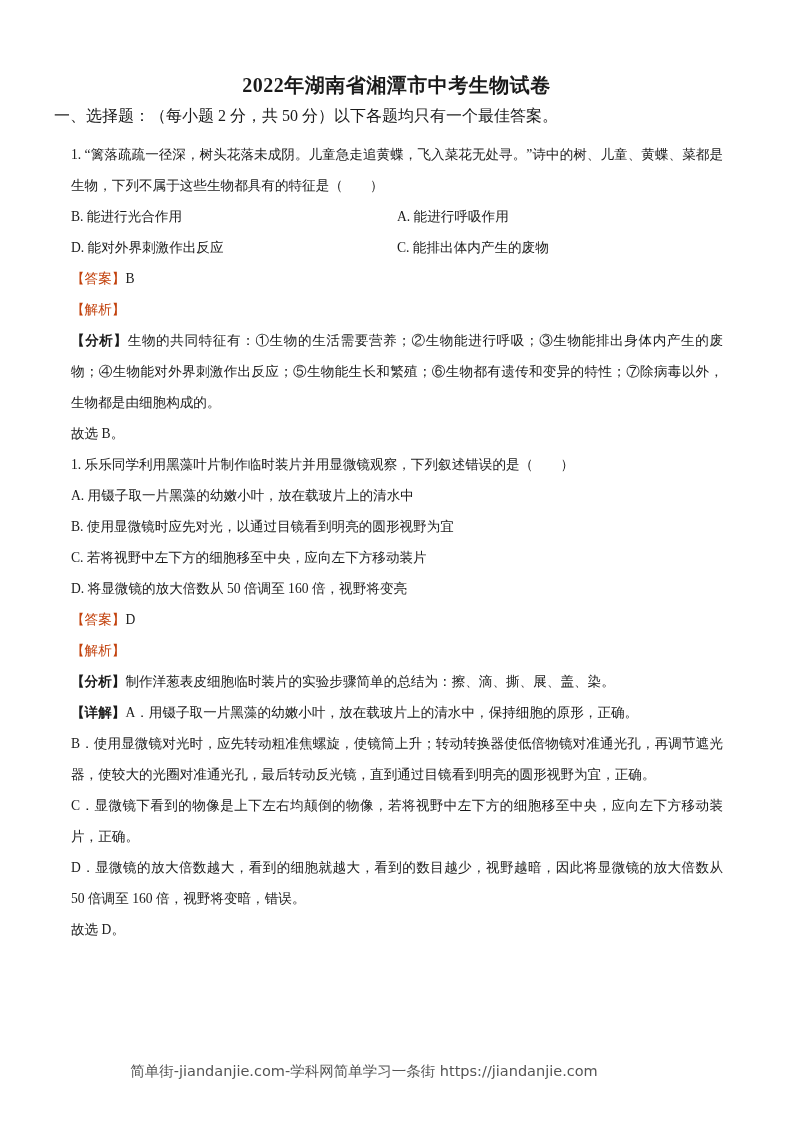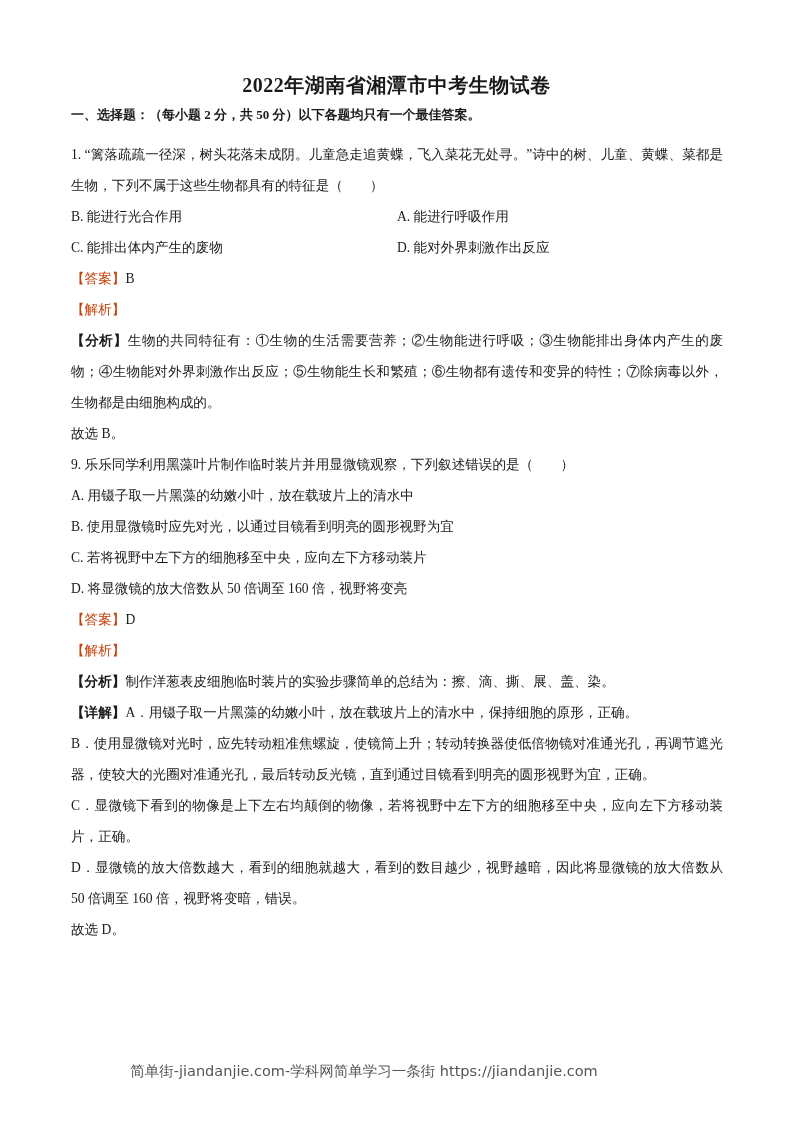--- a/index.html
+++ b/index.html
@@ -1,20 +1,20 @@
 <!DOCTYPE html>
 <html><head>
 <meta charset="utf-8">
 <style>
   html, body { margin: 0; padding: 0; background: #ffffff; }
   body { width: 793px; height: 1122px; position: relative; overflow: hidden;
          font-family: "Liberation Serif", "DejaVu Serif", serif; color: #1a1a1a; }
   .title { position: absolute; top: 72px; left: 0; width: 793px; text-align: center;
            font-size: 20px; font-weight: bold; letter-spacing: 0.5px; }
-  .section { position: absolute; top: 106px; left: 71px; font-size: 13px; font-weight: bold; }
+  .section { position: absolute; top: 106px; left: 54px; font-size: 16px; font-weight: normal; }
   .content { position: absolute; top: 139px; left: 71px; width: 652px; font-size: 13.6px; }
   .line { height: 31px; line-height: 31px; white-space: nowrap; }
   .wrap { line-height: 31px; text-align: justify; text-align-last: left; }
   .opts { display: flex; height: 31px; line-height: 31px; }
   .opts .opt { width: 326px; }
   .tag { color: #c2410c; }
   .tagb { font-weight: bold; }
   .footer { position: absolute; top: 1062px; left: 0; width: 728px; text-align: center;
             font-family: "DejaVu Sans", sans-serif; font-size: 14.5px; color: #555; }
 </style>
@@ -26,31 +26,31 @@
 
 <div class="content">
 
   <div>
     <div class="wrap">1. “篱落疏疏一径深，树头花落未成阴。儿童急走追黄蝶，飞入菜花无处寻。”诗中的树、儿童、黄蝶、菜都是生物，下列不属于这些生物都具有的特征是（　　）</div>
     <div class="opts">
       <span class="opt">B. 能进行光合作用</span>
       <span class="opt">A. 能进行呼吸作用</span>
     </div>
     <div class="opts">
+      <span class="opt">D. 能对外界刺激作出反应</span>
       <span class="opt">C. 能排出体内产生的废物</span>
-      <span class="opt">D. 能对外界刺激作出反应</span>
     </div>
     <div class="line"><span class="tag">【答案】</span><span>B</span></div>
     <div class="line"><span class="tag">【解析】</span></div>
     <div class="wrap"><span class="tagb">【分析】</span><span>生物的共同特征有：①生物的生活需要营养；②生物能进行呼吸；③生物能排出身体内产生的废物；④生物能对外界刺激作出反应；⑤生物能生长和繁殖；⑥生物都有遗传和变异的特性；⑦除病毒以外，生物都是由细胞构成的。</span></div>
     <div class="line">故选 B。</div>
   </div>
 
   <div>
-    <div class="line">9. 乐乐同学利用黑藻叶片制作临时装片并用显微镜观察，下列叙述错误的是（　　）</div>
+    <div class="line">1. 乐乐同学利用黑藻叶片制作临时装片并用显微镜观察，下列叙述错误的是（　　）</div>
     <div class="line">A. 用镊子取一片黑藻的幼嫩小叶，放在载玻片上的清水中</div>
     <div class="line">B. 使用显微镜时应先对光，以通过目镜看到明亮的圆形视野为宜</div>
     <div class="line">C. 若将视野中左下方的细胞移至中央，应向左下方移动装片</div>
     <div class="line">D. 将显微镜的放大倍数从 50 倍调至 160 倍，视野将变亮</div>
     <div class="line"><span class="tag">【答案】</span><span>D</span></div>
     <div class="line"><span class="tag">【解析】</span></div>
     <div class="line"><span class="tagb">【分析】</span><span>制作洋葱表皮细胞临时装片的实验步骤简单的总结为：擦、滴、撕、展、盖、染。</span></div>
     <div class="wrap"><span class="tagb">【详解】</span><span>A．用镊子取一片黑藻的幼嫩小叶，放在载玻片上的清水中，保持细胞的原形，正确。</span></div>
     <div class="wrap">B．使用显微镜对光时，应先转动粗准焦螺旋，使镜筒上升；转动转换器使低倍物镜对准通光孔，再调节遮光器，使较大的光圈对准通光孔，最后转动反光镜，直到通过目镜看到明亮的圆形视野为宜，正确。</div>
     <div class="wrap">C．显微镜下看到的物像是上下左右均颠倒的物像，若将视野中左下方的细胞移至中央，应向左下方移动装片，正确。</div>

